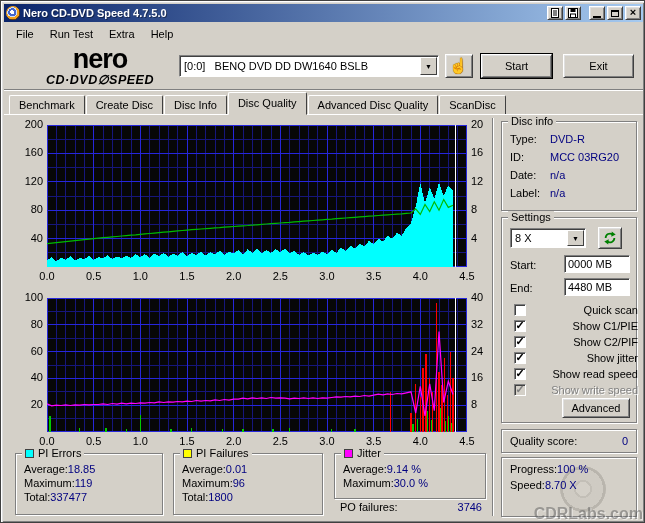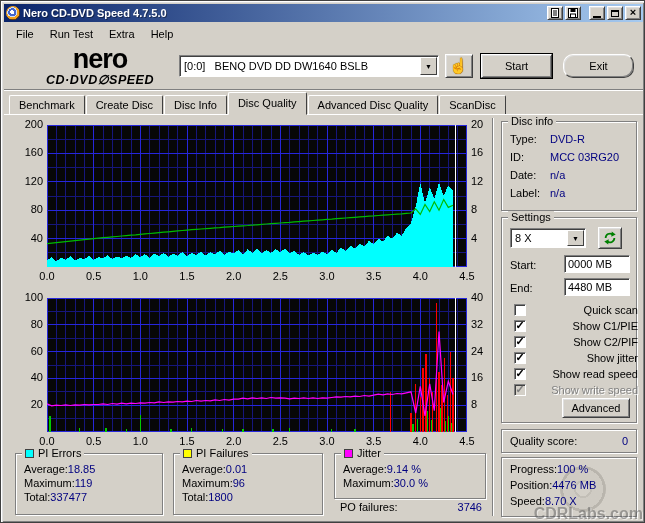--- a/index.html
+++ b/index.html
@@ -37,21 +37,21 @@
     box-shadow:inset 1px 1px 0 #404040;display:flex;align-items:center;}
   .combo .val{flex:1;padding:0 4px;white-space:pre;overflow:hidden;}
   .combo .drop{width:17px;align-self:stretch;margin:1px;background:#D4D0C8;border:1px solid;
     border-color:#fff #404040 #404040 #fff;display:flex;align-items:center;justify-content:center;font-size:7px;}
   .drive-combo{left:178px;top:54px;width:260px;height:22px;}
   .btn{position:absolute;background:#D4D0C8;border:1px solid;border-color:#fff #404040 #404040 #fff;
     box-shadow:inset 1px 1px 0 #dfdfdf, inset -1px -1px 0 #808080;
     display:flex;align-items:center;justify-content:center;cursor:default;}
   .btn-hand{left:444px;top:53px;width:28px;height:24px;font-size:15px;color:#EFC000;text-shadow:0 0 1px #7a5c00;}
   .btn-start{left:480px;top:53px;width:71px;height:24px;box-shadow:0 0 0 1px #000, inset 1px 1px 0 #dfdfdf, inset -1px -1px 0 #808080;}
-  .btn-exit{left:562px;top:53px;width:71px;height:24px;border-radius:10px;}
+  .btn-exit{left:562px;top:53px;width:71px;height:24px;}
   .sep{position:absolute;left:3px;top:88px;width:639px;height:2px;border-top:1px solid #808080;border-bottom:1px solid #fff;}
   
   .tabs{position:absolute;left:8px;top:91px;height:23px;display:flex;align-items:flex-end;}
   .tab{height:20px;padding:3px 9px 0;background:#D4D0C8;border:1px solid;border-color:#fff #404040 #D4D0C8 #fff;
     border-top-left-radius:2px;border-top-right-radius:2px;margin-right:1px;white-space:nowrap;}
   .tab.active{height:23px;padding-top:4px;border-bottom:1px solid #D4D0C8;position:relative;z-index:2;}
   .content-top{position:absolute;left:3px;top:113px;width:639px;height:1px;background:#fff;}
   
   .chart{position:absolute;left:2px;width:488px;}
   .plot{position:absolute;shape-rendering:crispEdges;}
@@ -498,24 +498,20 @@
   </div>
 
   <div class="group" style="left:500px;top:456px;width:136px;height:60px;">
     <div class="disc-ghost"></div>
     <div style="padding-top:3px;position:relative;" id="progress-rows">
         <div class="srow" style="padding: 2px 8px;">
           <span>Progress:</span>
           <span class="val-blue">100 %</span>
         </div>
         <div class="srow" style="padding: 2px 8px;">
-          <span>Position:</span>
-          <span class="val-blue">4476 MB</span>
-        </div>
-        <div class="srow" style="padding: 2px 8px;">
           <span>Speed:</span>
           <span class="val-blue">8.70 X</span>
         </div>
       </div>
   </div>
 
   <div class="watermark">CDRLabs.com</div>
 </div>
 
 </body></html>

